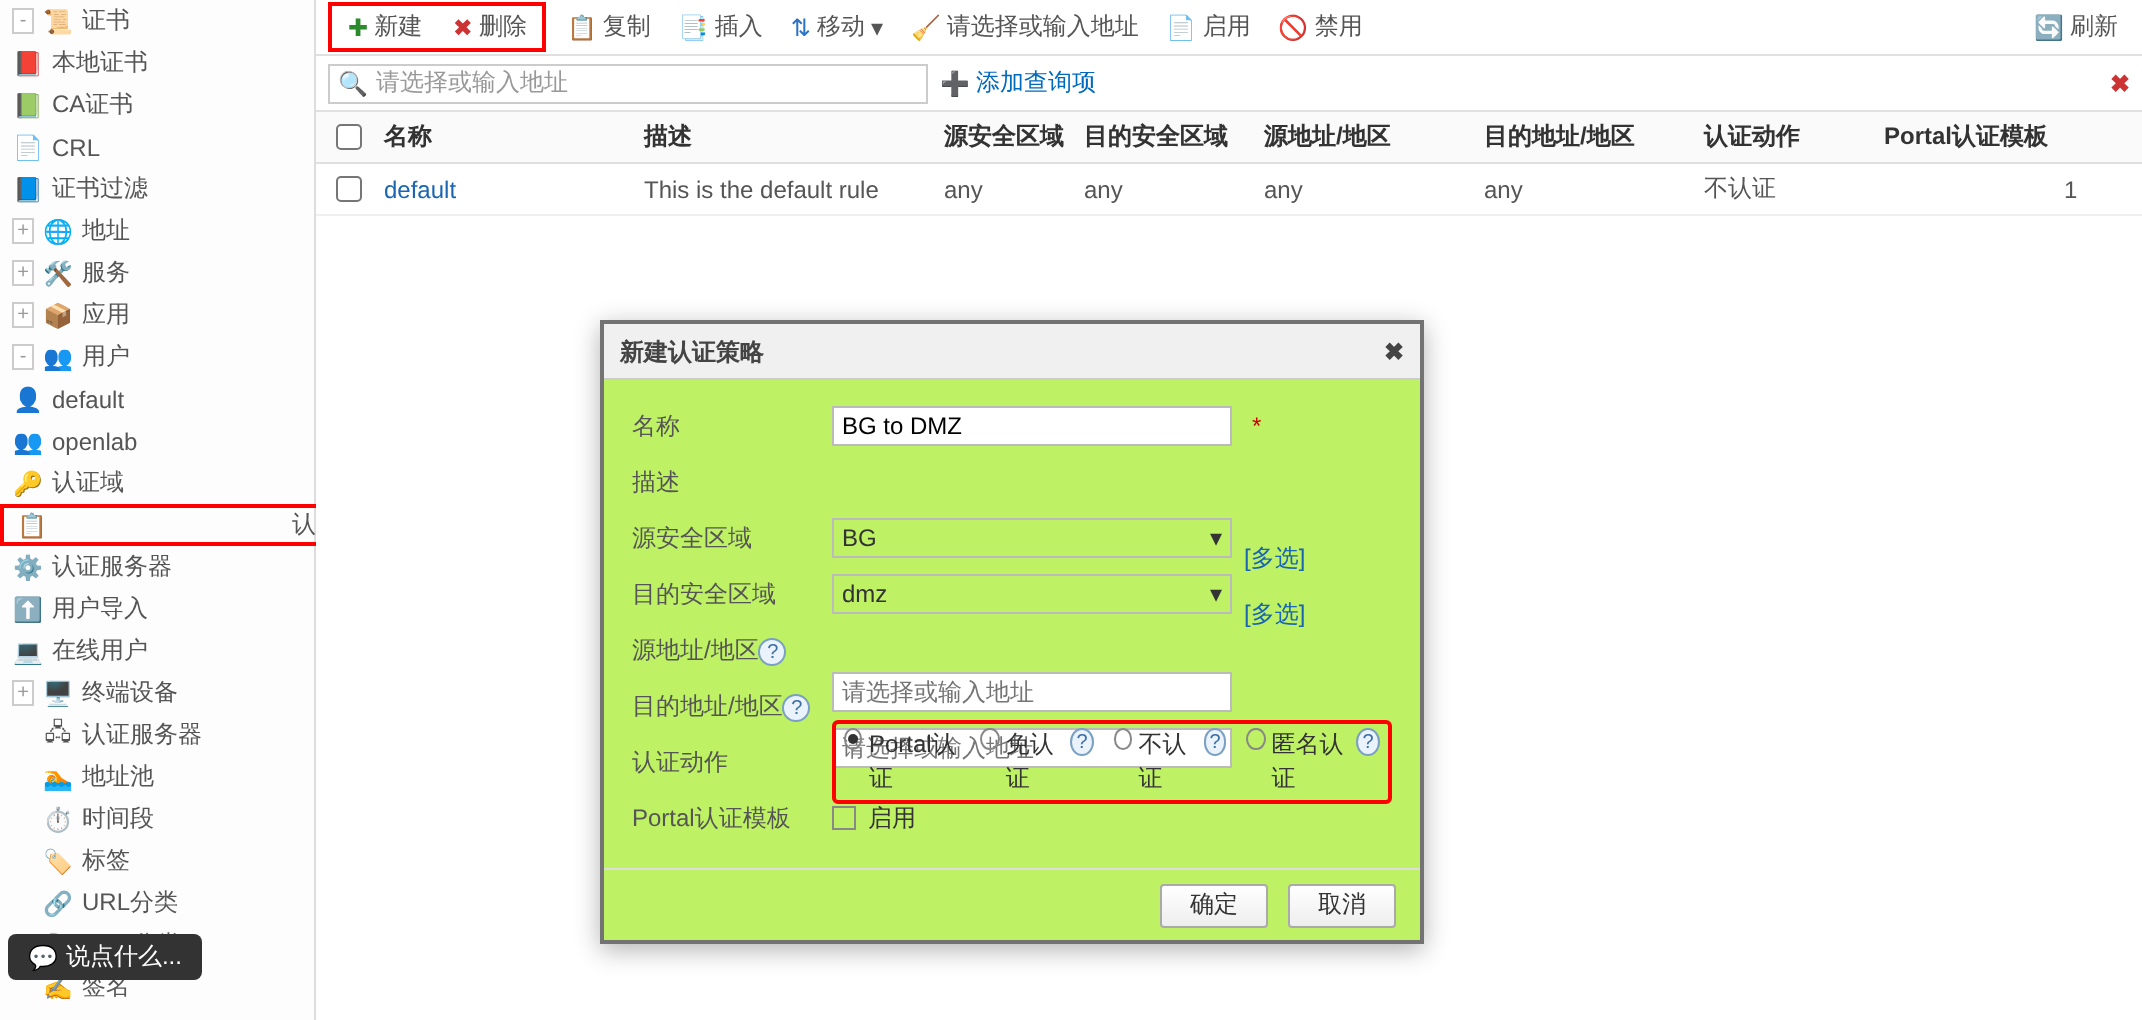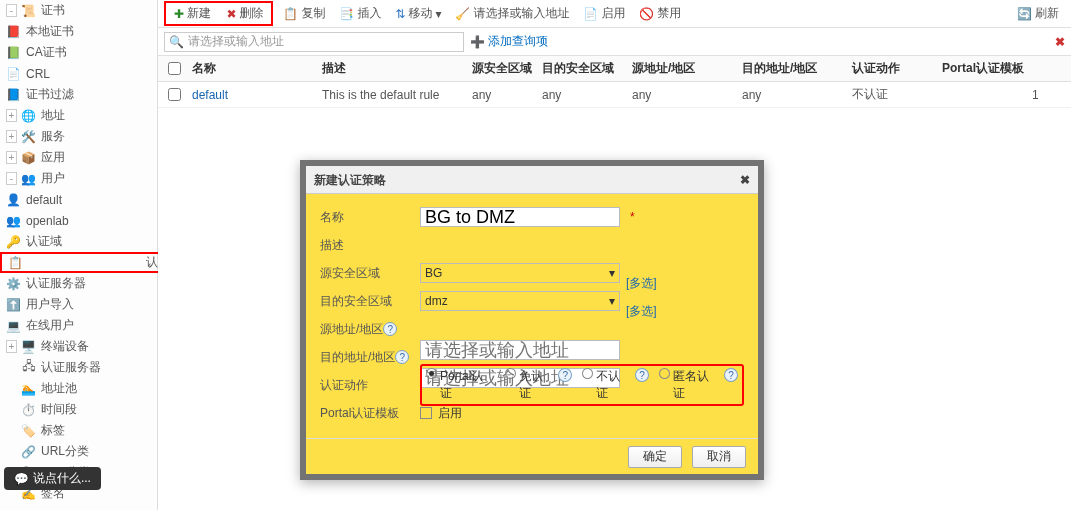--- a/index.html
+++ b/index.html
@@ -34,27 +34,27 @@
   .c2 { width:150px;}
   .c3 { width:70px;}
   .c4 { width:90px;}
   .c5 { width:110px;}
   .c6 { width:110px;}
   .c7 { width:90px;}
   .c8 { width:90px;}
   .c9 { width:20px;}
   .link { color:#1965b0; }
   .redbox { border:2px solid red; padding:0 2px; margin-right:2px;}
-  .dlg { position:absolute; left:300px; top:160px; width:464px; background:#fde047; border:6px solid #737373; box-shadow:0 3px 12px rgba(0,0,0,.3); }
+  .dlg { position:absolute; left:300px; top:160px; width:412px; background:#bef264; border:2px solid #737373; box-shadow:0 3px 12px rgba(0,0,0,.3); }
   .dlg-head { height:28px; line-height:28px; background:#f0f0f0; border-bottom:1px solid #ccc; padding:0 8px; font-weight:bold; color:#444; display:flex; justify-content:space-between;}
   .dlg-body { padding:10px 14px; }
   .frow { display:flex; align-items:center; height:26px; margin-bottom:2px; }
   .flab { width:100px; color:#555; }
   .fval { flex:1; display:flex; align-items:center; gap:6px; }
-  .txt { height:20px; border:1px solid #bbb; padding:0 4px; width:200px; font-size:18px; }
+  .txt { height:20px; border:1px solid #bbb; padding:0 4px; width:200px; font-size:12px; }
   .txt.ph { color:#999;margin-top:42px; }
   .sel { height:20px; border:1px solid #bbb; width:200px; display:flex; align-items:center; justify-content:space-between; padding:0 4px; }
   .more { color:#1965b0;margin-top:20px; }
   .req { color:#c00; margin-left:4px; }
   .help { display:inline-flex; width:14px; height:14px; border:1px solid #7aa0c4; color:#3a6ea5; border-radius:50%; align-items:center; justify-content:center; font-size:10px; background:#eaf2fb;}
   .radio-row { border:2px solid red; padding:2px 4px; display:flex; align-items:center; gap:10px; border-radius:3px;}
   .rb { display:inline-flex; gap:3px; }
   .rb .dot { width:11px; height:11px; border:1px solid #888; border-radius:50%; display:inline-flex; align-items:center; justify-content:center;}
   .rb.on .dot::after { content:""; width:5px; height:5px; background:#333; border-radius:50%; }
   .cb { width:12px; height:12px; border:1px solid #888; display:inline-block;}

